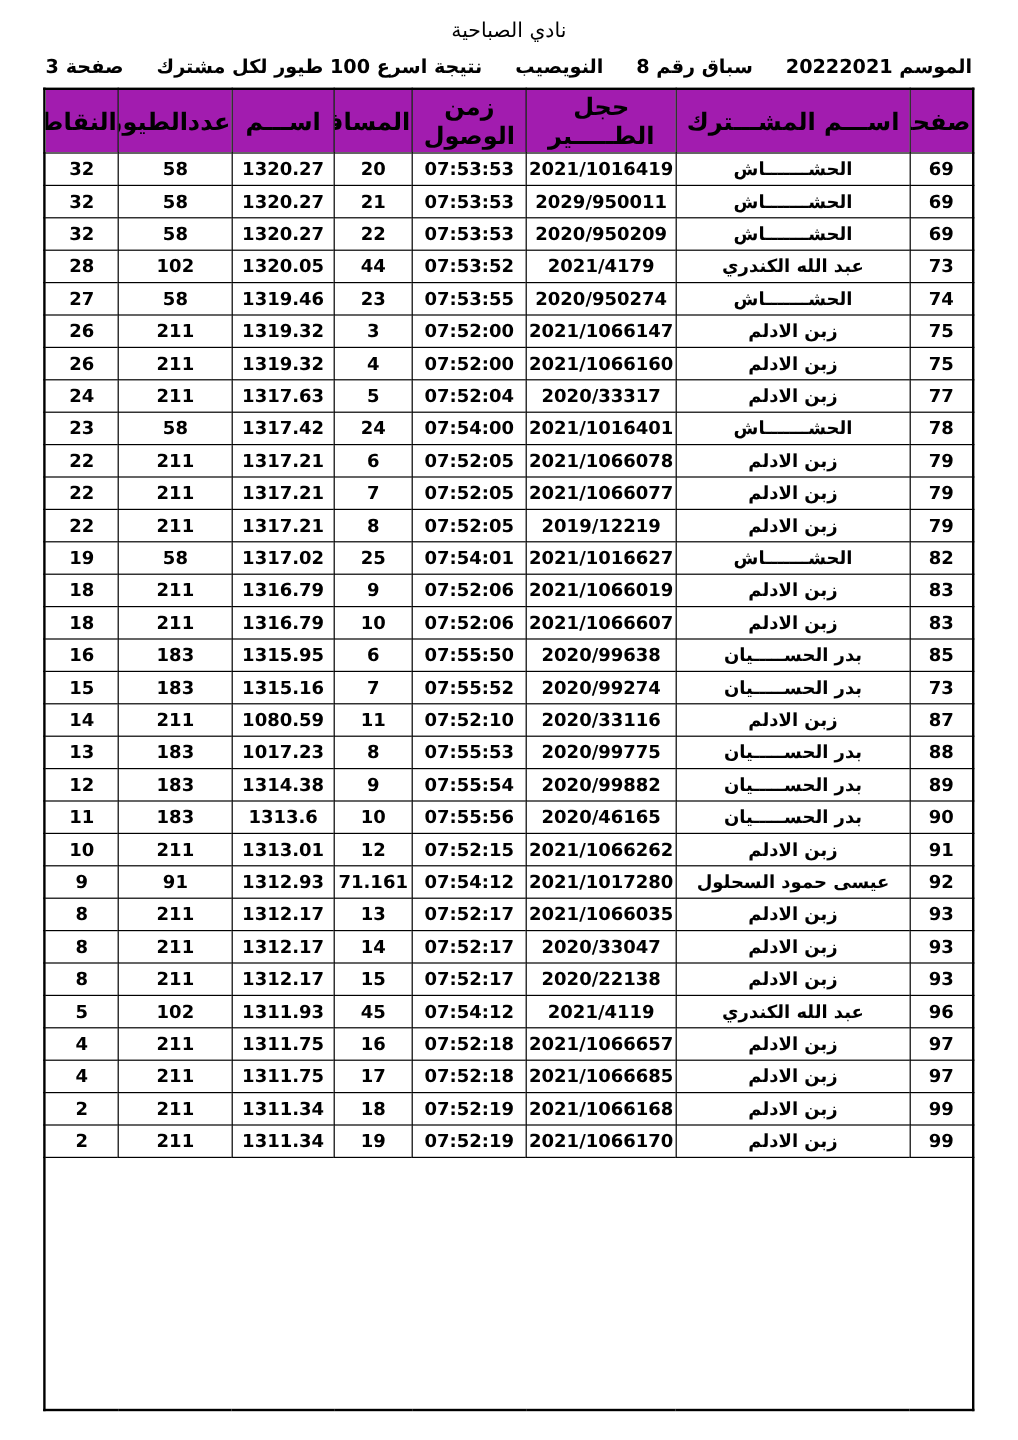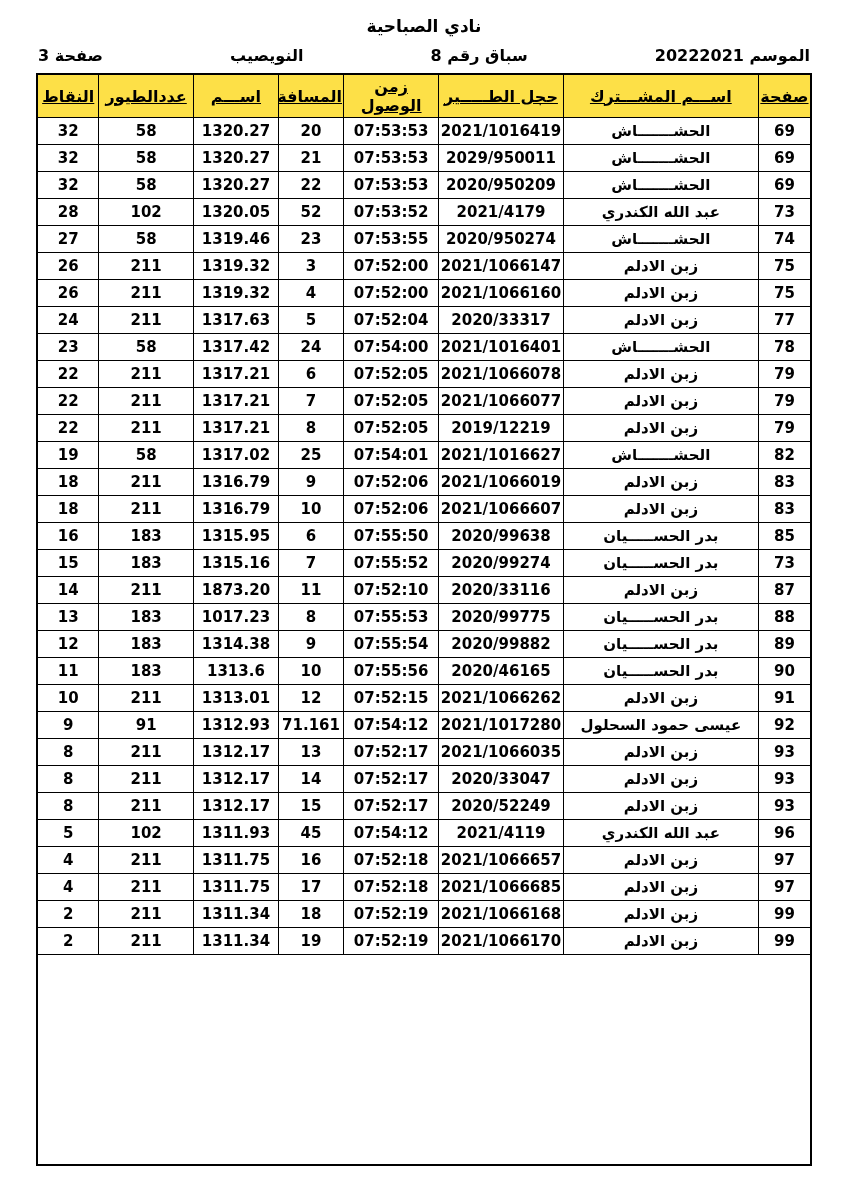--- a/index.html
+++ b/index.html
@@ -4,38 +4,38 @@
 <style>
   html,body{margin:0;padding:0;background:#fff;}
   body{
     width:848px;height:1200px;
     font-family:"DejaVu Sans","Liberation Sans",sans-serif;
     font-weight:bold;color:#000;direction:rtl;
     -webkit-font-smoothing:antialiased;
   }
   .page{padding:12px 36px 0 36px;}
   .doc-title{
-    text-align:center;font-size:17px;margin:4px 0 10px 0;font-weight:bold;
+    text-align:center;font-size:17px;margin:4px 0 10px 0;font-weight:normal;
   }
   .meta-bar{
     display:flex;justify-content:space-between;align-items:baseline;
     font-size:16px;margin:0 2px 8px 2px;white-space:nowrap;
   }
   .meta-group{white-space:nowrap;}
   .ltrnum{direction:ltr;unicode-bidi:embed;}
   table.results{
     width:100%;border-collapse:collapse;table-layout:fixed;
     border:2px solid #000;
   }
   table.results th, table.results td{
     border:1px solid #000;text-align:center;vertical-align:middle;
     padding:2px 1px;overflow:hidden;
   }
   table.results thead th{
-    background:#fde047;font-size:16px;height:27px;text-decoration:underline;
+    background:#a21caf;font-size:20px;height:27px;
   }
   table.results tbody td{
     font-size:15px;height:22px;background:#fff;
   }
   td.num{direction:ltr;unicode-bidi:embed;}
   tr.filler-row td{
     border-left:none;border-right:none;border-top:1px solid #000;border-bottom:none;
     height:205px;background:#fff;
   }
 </style>
@@ -49,20 +49,25 @@
   <div class="meta-bar">
     <span class="meta-group">
       <span>الموسم</span>
       <span class="ltrnum">20222021</span>
     </span>
     <span class="meta-group">
       <span>سباق رقم</span>
       <span class="ltrnum">8</span>
     </span>
     <span class="meta-group">النويصيب</span>
+    <span class="meta-group">
+      <span>نتيجة اسرع</span>
+      <span class="ltrnum">100</span>
+      <span>طيور لكل مشترك</span>
+    </span>
     <span class="meta-group">
       <span>صفحة</span>
       <span class="ltrnum">3</span>
     </span>
   </div>
 
   <table class="results">
     <colgroup>
       <col style="width:6.8%">
       <col style="width:25.2%">
@@ -114,21 +119,21 @@
           <td class="num">22</td>
           <td class="num">1320.27</td>
           <td class="num">58</td>
           <td class="num">32</td>
         </tr>
         <tr>
           <td class="num">73</td>
           <td>عبد الله الكندري</td>
           <td class="num">2021/4179</td>
           <td class="num">07:53:52</td>
-          <td class="num">52</td>
+          <td class="num">44</td>
           <td class="num">1320.05</td>
           <td class="num">102</td>
           <td class="num">28</td>
         </tr>
         <tr>
           <td class="num">74</td>
           <td>الحشـــــــاش</td>
           <td class="num">2020/950274</td>
           <td class="num">07:53:55</td>
           <td class="num">23</td>
@@ -255,21 +260,21 @@
           <td class="num">1315.16</td>
           <td class="num">183</td>
           <td class="num">15</td>
         </tr>
         <tr>
           <td class="num">87</td>
           <td>زبن الادلم</td>
           <td class="num">2020/33116</td>
           <td class="num">07:52:10</td>
           <td class="num">11</td>
-          <td class="num">1873.20</td>
+          <td class="num">1080.59</td>
           <td class="num">211</td>
           <td class="num">14</td>
         </tr>
         <tr>
           <td class="num">88</td>
           <td>بدر الحســـــيان</td>
           <td class="num">2020/99775</td>
           <td class="num">07:55:53</td>
           <td class="num">8</td>
           <td class="num">1017.23</td>
@@ -332,21 +337,21 @@
           <td class="num">2020/33047</td>
           <td class="num">07:52:17</td>
           <td class="num">14</td>
           <td class="num">1312.17</td>
           <td class="num">211</td>
           <td class="num">8</td>
         </tr>
         <tr>
           <td class="num">93</td>
           <td>زبن الادلم</td>
-          <td class="num">2020/52249</td>
+          <td class="num">2020/22138</td>
           <td class="num">07:52:17</td>
           <td class="num">15</td>
           <td class="num">1312.17</td>
           <td class="num">211</td>
           <td class="num">8</td>
         </tr>
         <tr>
           <td class="num">96</td>
           <td>عبد الله الكندري</td>
           <td class="num">2021/4119</td>

